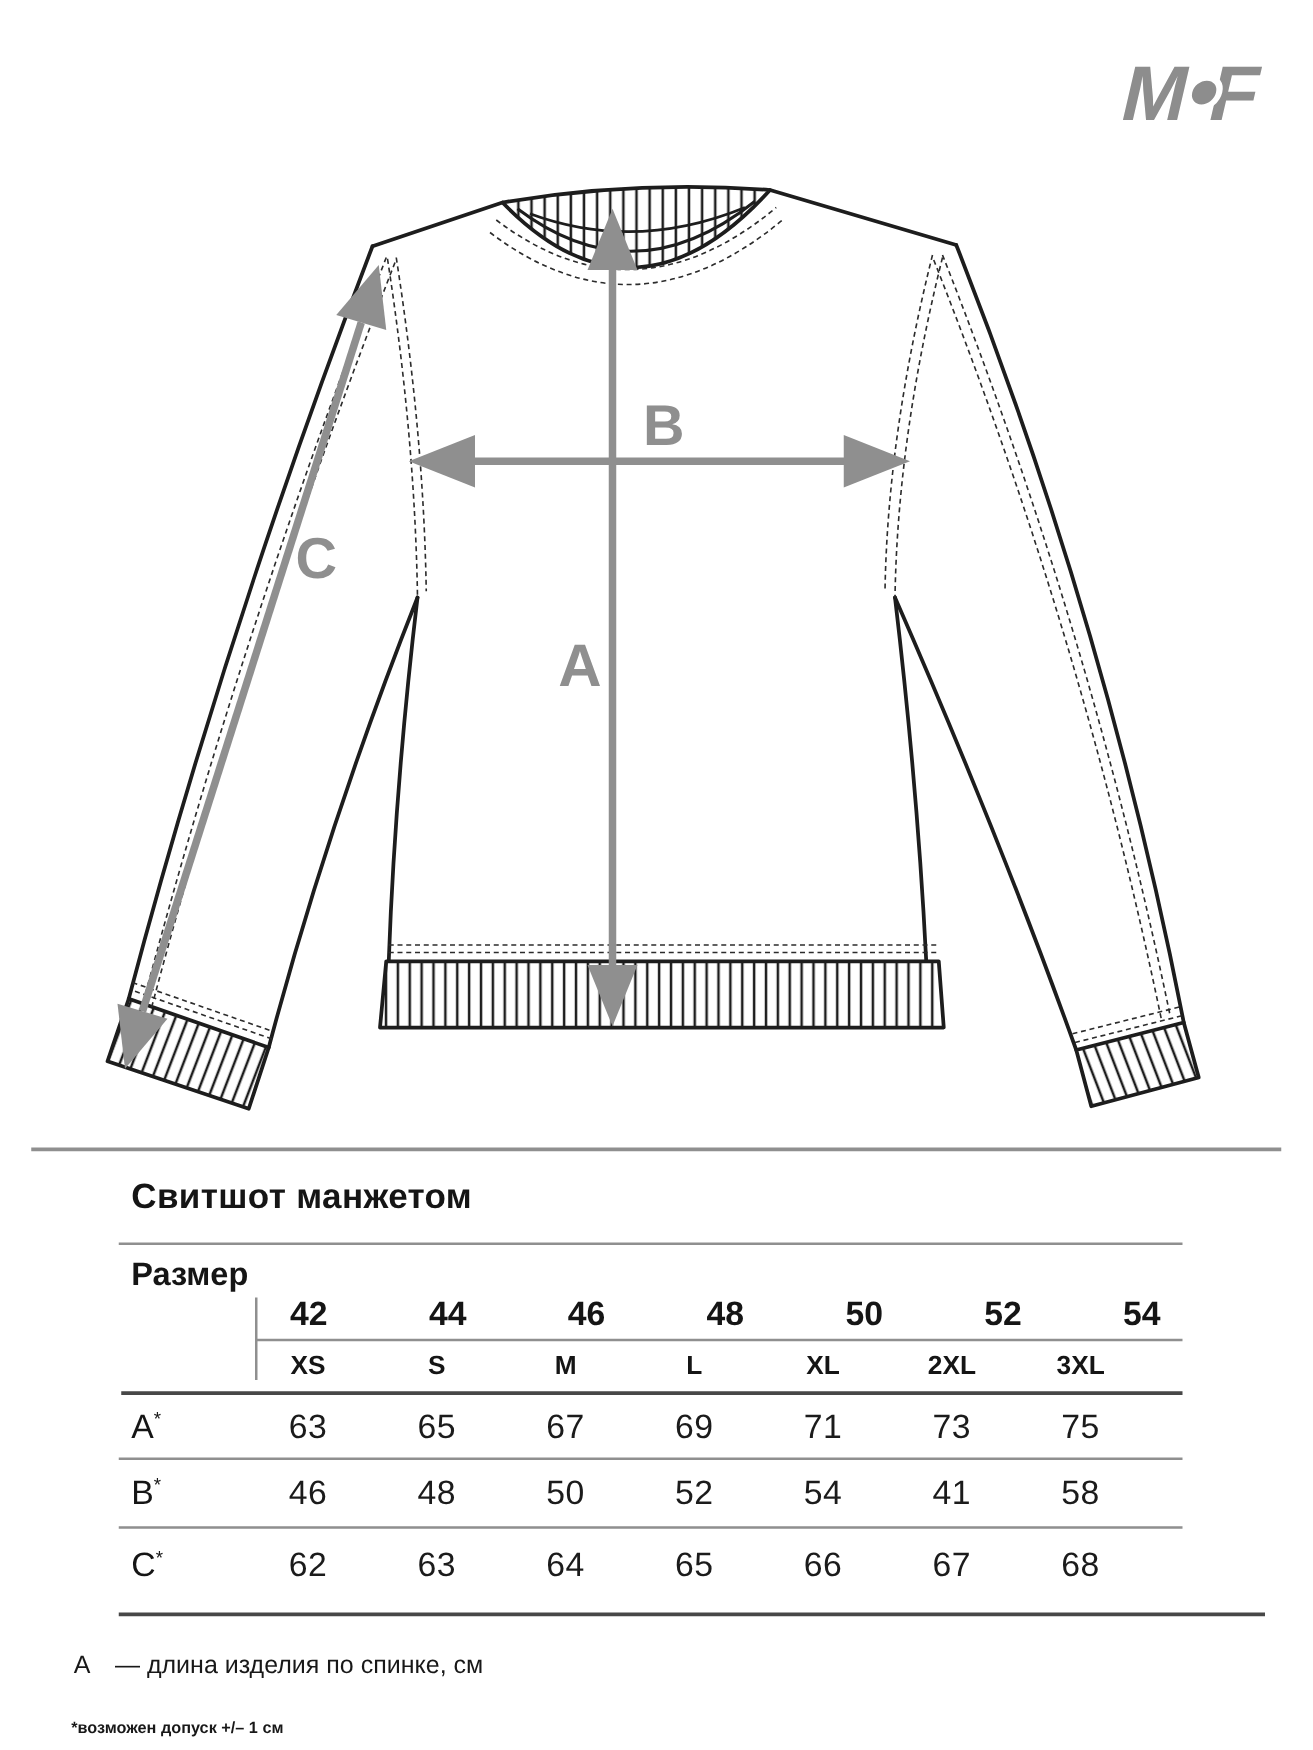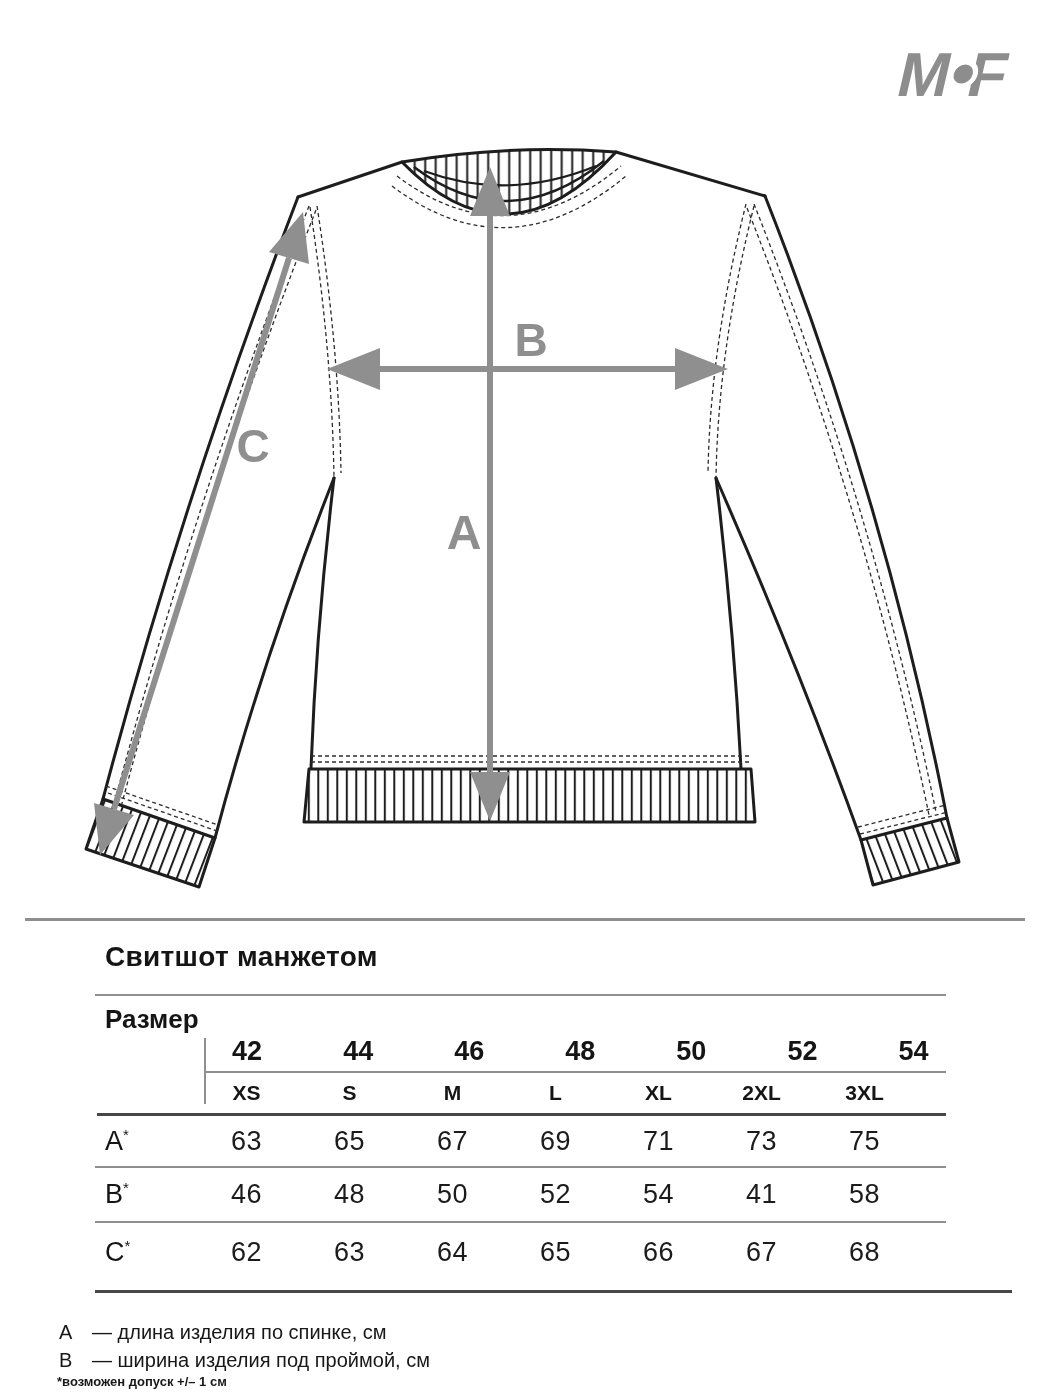--- a/index.html
+++ b/index.html
@@ -201,16 +201,15 @@
       <div class="cell val">63</div>
       <div class="cell val">64</div>
       <div class="cell val">65</div>
       <div class="cell val">66</div>
       <div class="cell val">67</div>
       <div class="cell val">68</div>
     </div>
   </div>
 
   <div class="fn fn-a"><span class="fl">A</span><span>— длина изделия по спинке, см</span></div>
-  <div class="fn fn-b"><span class="fl">B</span><span>— ширина изделия под проймой, см</span></div>
   <div class="fn fn-tol">*возможен допуск +/– 1 см</div>
 
 </div>
 
 </body></html>

